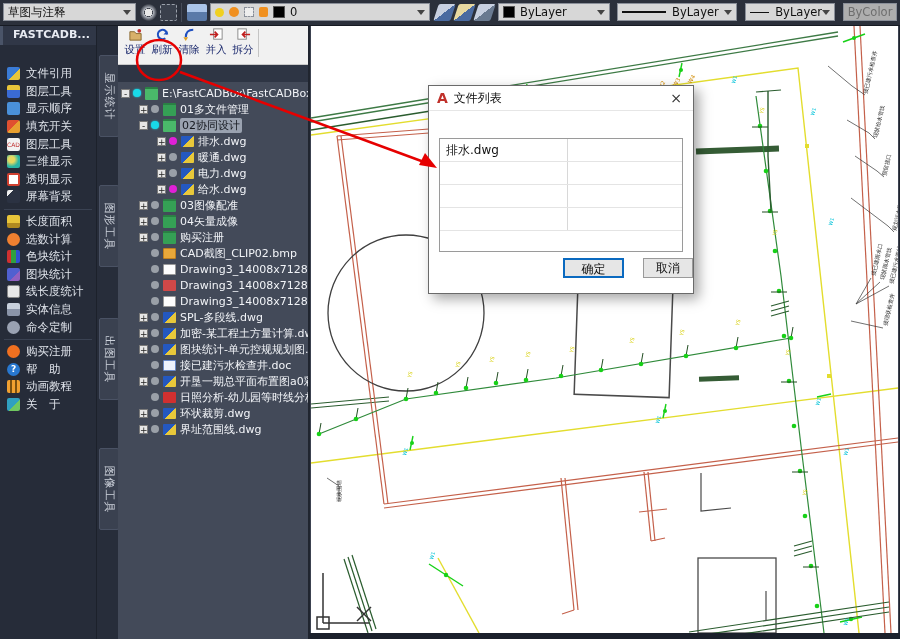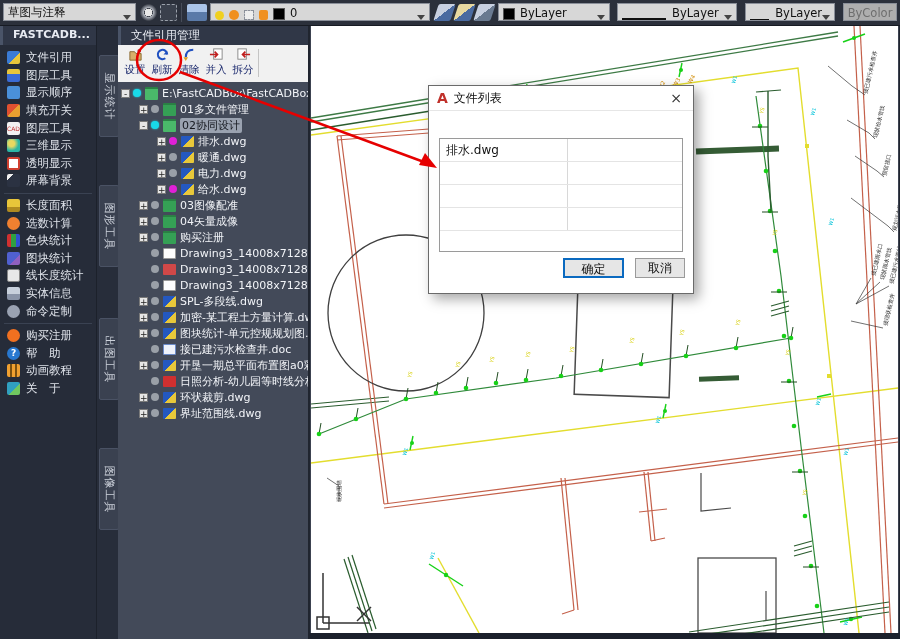--- a/index.html
+++ b/index.html
@@ -1,20 +1,20 @@
 <!DOCTYPE html>
 <html><head>
 <meta charset="utf-8">
 <style>
   html,body{margin:0;padding:0;background:#20252f;overflow:hidden}
   body{width:900px;height:639px;position:relative;font-family:"DejaVu Sans","Liberation Sans",sans-serif;-webkit-font-smoothing:antialiased}
   .abs{position:absolute}
   
   #topbar{left:0;top:0;width:900px;height:25px;background:#2b303b;border-bottom:1px solid #171b23;z-index:5}
-  .combo{position:absolute;top:3px;height:18px;background:#d7d7d7;border:1px solid #8a8f99;display:flex;align-items:flex-end;font-size:11.5px;color:#111;padding:0 4px;box-sizing:border-box}
+  .combo{position:absolute;top:3px;height:18px;background:#d7d7d7;border:1px solid #8a8f99;display:flex;align-items:center;font-size:11.5px;color:#111;padding:0 4px;box-sizing:border-box}
   .combo .chev{margin-left:auto;width:0;height:0;border-left:4px solid transparent;border-right:4px solid transparent;border-top:5px solid #444}
   .swatch{width:10px;height:10px;background:#000;border:1px solid #555;margin-right:5px}
   .linesample{width:44px;height:2px;background:#111;margin-right:6px}
   .tico{position:absolute;top:4px;width:17px;height:17px;border-radius:2px}
   .sep{position:absolute;top:3px;width:1px;height:19px;background:#474d59}
   
   #sidebar{left:0;top:25px;width:96px;height:614px;background:#262c39;z-index:4}
   #sb-title{height:20px;background:#303747;color:#e8ebf2;font-size:11px;font-weight:bold;line-height:20px;padding-left:10px;border-left:3px solid #4a5468}
   .sb-item{height:17.6px;display:flex;align-items:center;padding-left:7px;color:#dfe3ea;font-size:11.5px;cursor:pointer}
   .si{width:13px;height:13px;border-radius:2px;margin-right:6px;flex:none;display:flex;align-items:center;justify-content:center;font-size:9px;color:#fff}
@@ -77,21 +77,21 @@
   #dlg-title{height:24px;display:flex;align-items:center;padding:0 8px;border-bottom:1px solid #e6e6e6}
   #dlg-logo{color:#c0302a;font-weight:bold;font-size:14px;margin-right:6px}
   #dlg-close{margin-left:auto;font-size:14px;color:#333;cursor:pointer;padding:0 3px}
   #dlg-msg{padding:8px 10px 6px 10px}
   #dlg-table{position:absolute;left:10px;top:52px;width:242px;height:112px;border:1px solid #9a9a9a}
   .dt-row{display:flex;height:22px;line-height:22px;border-bottom:1px solid #e4e4e4}
   .dt-c1{width:128px;padding-left:6px;border-right:1px solid #d8d8d8;box-sizing:border-box}
   .dt-c2{flex:1;padding-left:6px}
   .dlg-btn{position:absolute;height:20px;background:#e6e6e6;border:1px solid #9a9a9a;font-size:12px;text-align:center;line-height:18px;cursor:pointer;box-sizing:border-box}
   #btn-ok{left:134px;top:172px;width:61px;border:2px solid #0b6ac0}
-  #btn-cancel{left:206px;top:172px;width:50px}
+  #btn-cancel{left:214px;top:172px;width:50px}
   
   #overlay{left:0;top:0;width:900px;height:639px;z-index:99;pointer-events:none}
   .ann{font-size:5.5px;fill:#2a2a2a}
   .ylab{font-size:5px;fill:#d6ce00}
   .clab{font-size:5px;fill:#00c2d8}
   .olab{font-size:5.5px;fill:#d08a00}
 </style>
 </head>
 <body>
 
@@ -131,21 +131,21 @@
     <span>ByLayer</span>
     <span class="chev"></span>
   </div>
   <div class="combo" style="left:843px;width:54px;background:#aeaeae;color:#6e6e6e;justify-content:center">
     <span>ByColor</span>
   </div>
 </div>
 
 <div id="sidebar" class="abs">
   <div id="sb-title">FASTCADB...</div>
-  <div style="padding-top:4px">
+  <div style="padding-top:20px">
     <div class="sb-item">
         <span class="si ic-search"></span>
         <span>文件引用</span>
       </div>
     <div class="sb-item">
         <span class="si ic-layers"></span>
         <span>图层工具</span>
       </div>
     <div class="sb-item">
         <span class="si ic-order"></span>
@@ -229,21 +229,20 @@
     </div>
   <div class="vtab" style="top:293px">
       <span>出图工具</span>
     </div>
   <div class="vtab" style="top:423px">
       <span>图像工具</span>
     </div>
 </div>
 
 <div id="refpanel" class="abs">
-  <div id="rp-title">文件引用管理</div>
   <div id="rp-toolbar">
     <div class="tb-btn">
       <svg viewBox="0 0 16 16">
           <path d="M2 5 h5 l1.5 2 H14 v7 H2 z" fill="#d8b06a" stroke="#8a6a30" stroke-width="1"></path>
           <circle cx="12" cy="4" r="2" fill="#c03030"></circle>
         </svg>
       <span class="lbl">设置</span>
     </div>
     <div class="tb-btn">
       <svg viewBox="0 0 16 16">
@@ -328,20 +327,26 @@
         <span class="exp">+</span>
         <span class="bulb b-gray"></span>
         <span class="fic i-f"></span>
         <span class="tlabel">04矢量成像</span>
       </div>
     <div class="trow" style="padding-left:21px">
         <span class="exp">+</span>
         <span class="bulb b-gray"></span>
         <span class="fic i-f"></span>
         <span class="tlabel">购买注册</span>
+      </div>
+    <div class="trow" style="padding-left:21px">
+        <span class="exp none"></span>
+        <span class="bulb b-gray"></span>
+        <span class="fic i-bmp"></span>
+        <span class="tlabel">CAD截图_CLIP02.bmp</span>
       </div>
     <div class="trow" style="padding-left:21px">
         <span class="exp none"></span>
         <span class="bulb b-gray"></span>
         <span class="fic i-file"></span>
         <span class="tlabel">Drawing3_14008x7128.pgw</span>
       </div>
     <div class="trow" style="padding-left:21px">
         <span class="exp none"></span>
         <span class="bulb b-gray"></span>

